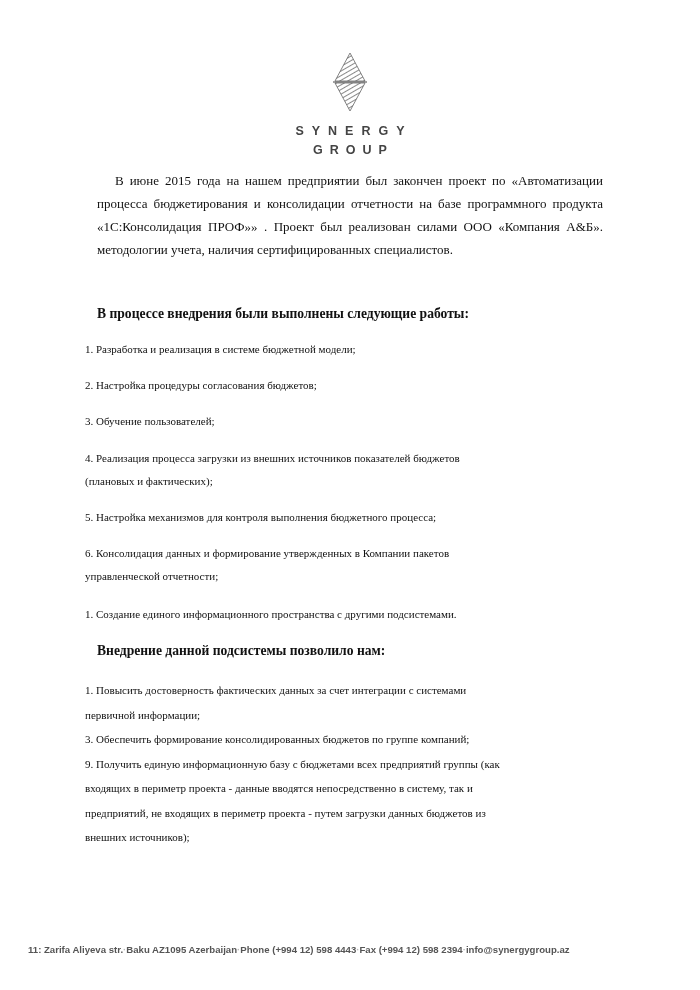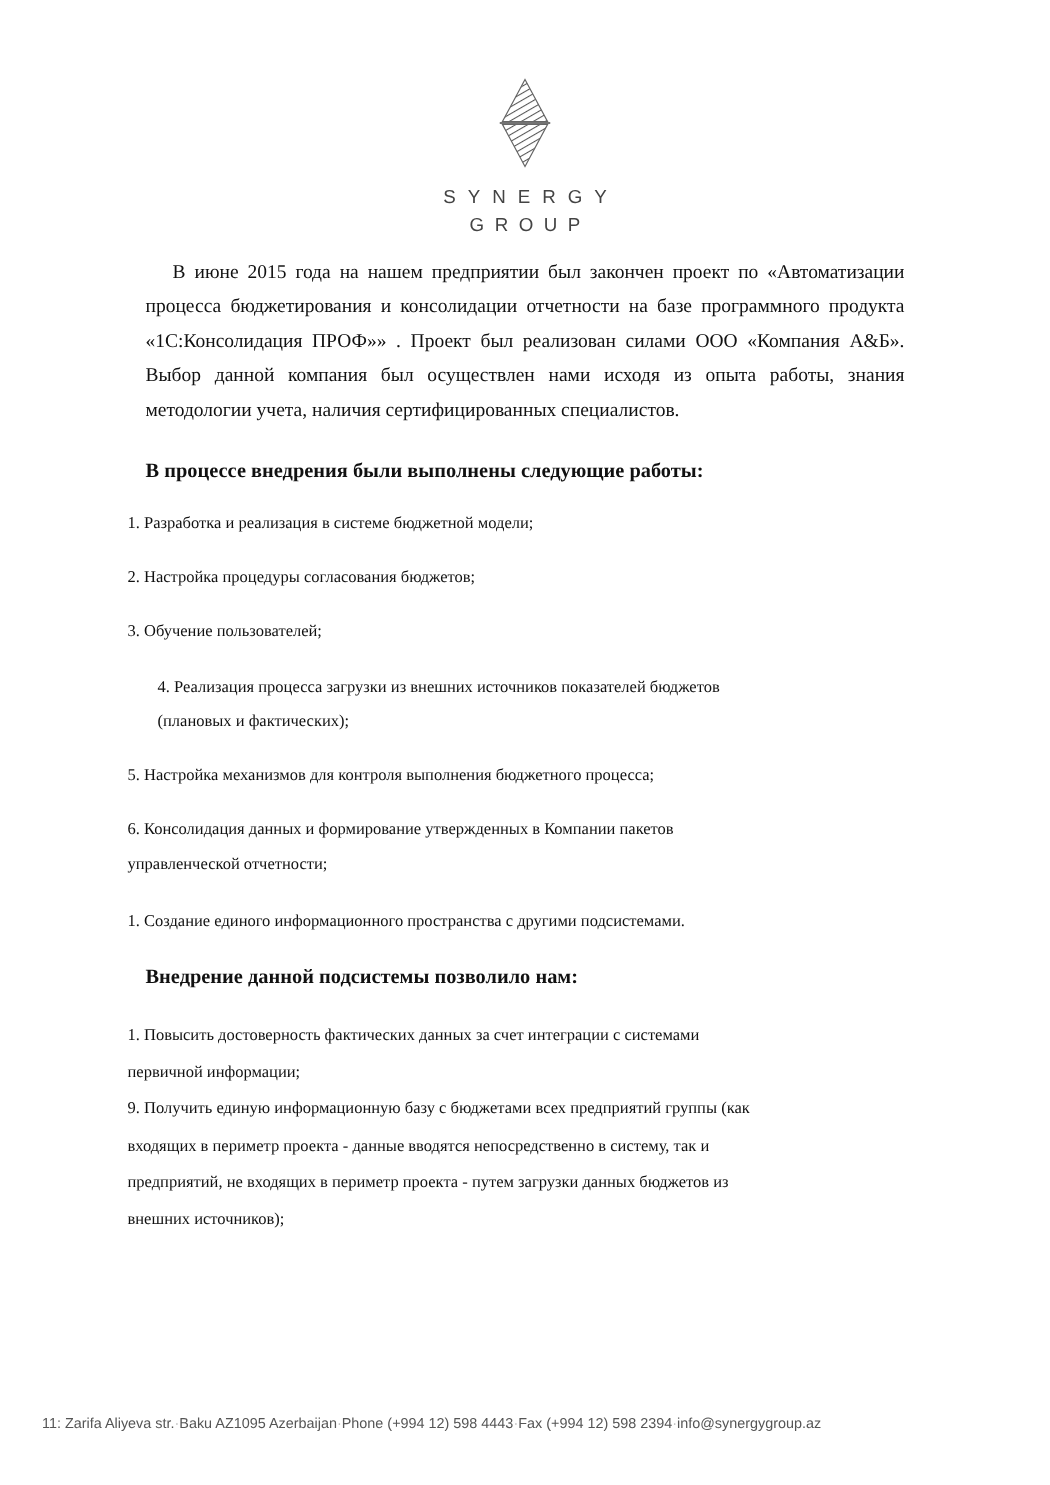--- a/index.html
+++ b/index.html
@@ -1,18 +1,18 @@
 <!DOCTYPE html>
 <html><head>
 <meta charset="utf-8">
 <style>
   html, body { margin: 0; padding: 0; background: #ffffff; }
   body { width: 700px; height: 990px; position: relative; overflow: hidden; color: #111; }
   .serif { font-family: "Liberation Serif", "DejaVu Serif", serif; }
-  .sans { font-family: "Liberation Sans", "DejaVu Sans", sans-serif; }
+  .sans { font-family: "Liberation Sans", "DejaVu Sans", sans-serif; font-weight: bold; }
 
   .logo { position: absolute; left: 0; width: 700px; top: 52px; text-align: center; }
   .logo svg { display: block; margin: 0 auto; }
   .brand1 { position: absolute; left: 0; width: 700px; top: 124px; text-align: center;
             font-size: 12.5px; letter-spacing: 8px; color: #444; padding-left: 8px; box-sizing: border-box; }
   .brand2 { position: absolute; left: 0; width: 700px; top: 143px; text-align: center;
             font-size: 12.5px; letter-spacing: 7px; color: #444; padding-left: 7px; box-sizing: border-box; }
 
   .content { position: absolute; left: 97px; width: 506px; font-size: 13px; line-height: 23px; }
   .intro { top: 169px; text-align: justify; }
@@ -42,55 +42,55 @@
     <line x1="0" y1="30" x2="34" y2="30" stroke="#444" stroke-width="1"></line>
   </svg>
 </div>
 <div class="brand1 sans">SYNERGY</div>
 <div class="brand2 sans">GROUP</div>
 
 <div class="content intro serif">
   <div class="line justify-line first">В июне 2015 года  на нашем предприятии был закончен проект по «Автоматизации</div>
   <div class="line justify-line">процесса бюджетирования и консолидации отчетности на базе программного продукта</div>
   <div class="line justify-line">«1С:Консолидация  ПРОФ»» . Проект был реализован силами ООО «Компания А&amp;Б».</div>
-  <div class="line justify-line">Выбор данной компания был осуществлен нами исходя из опыта работы, знания</div>
   <div class="line">методологии учета, наличия сертифицированных специалистов.</div>
 </div>
 
 <div class="h serif" style="top:306px;">В процессе внедрения были выполнены следующие работы:</div>
 
 <div class="item serif" style="top:338px;">
   <div class="line">1. Разработка и реализация в системе бюджетной модели;</div>
 </div>
 <div class="item serif" style="top:374px;">
   <div class="line">2. Настройка процедуры согласования бюджетов;</div>
 </div>
 <div class="item serif" style="top:410px;">
   <div class="line">3. Обучение пользователей;</div>
 </div>
-<div class="item serif" style="top:447px;margin-left:20px;">
+<div class="item serif" style="top:447px;">
   <div class="line">4. Реализация процесса загрузки из внешних источников показателей бюджетов</div>
   <div class="line">(плановых и фактических);</div>
 </div>
 <div class="item serif" style="top:506px;">
   <div class="line">5. Настройка механизмов для контроля выполнения бюджетного процесса;</div>
 </div>
 <div class="item serif" style="top:542px;">
   <div class="line">6. Консолидация данных и формирование утвержденных в Компании пакетов</div>
   <div class="line">управленческой отчетности;</div>
 </div>
 <div class="item serif" style="top:603px;">
   <div class="line">1. Создание единого информационного пространства с другими подсистемами.</div>
 </div>
 
 <div class="h serif" style="top:643px;">Внедрение данной подсистемы позволило нам:</div>
 
 <div class="item serif" style="top:678px; line-height:24.5px;">
   <div class="line">1. Повысить достоверность фактических данных за счет интеграции с системами</div>
   <div class="line">первичной информации;</div>
+  <div class="line">3. Обеспечить формирование консолидированных бюджетов по группе компаний;</div>
   <div class="line">9. Получить единую информационную базу с бюджетами всех предприятий группы (как</div>
   <div class="line">входящих в периметр проекта - данные вводятся непосредственно в систему, так и</div>
   <div class="line">предприятий, не входящих в периметр проекта - путем загрузки данных бюджетов из</div>
   <div class="line">внешних источников);</div>
 </div>
 
 <div class="footer sans">
   <span>11: Zarifa Aliyeva str.</span>
   <span class="sep">·</span>
   <span>Baku AZ1095 Azerbaijan</span>

